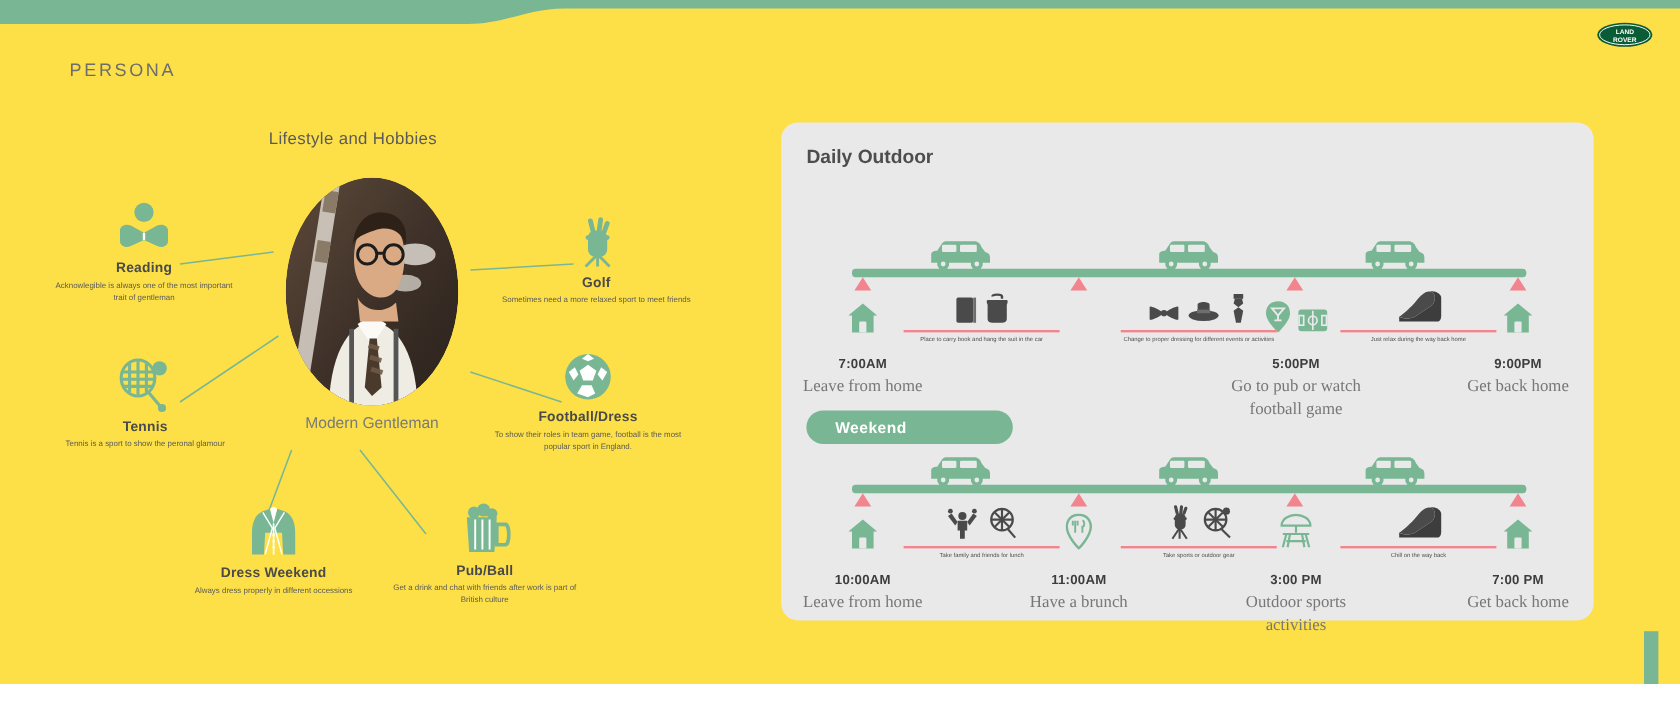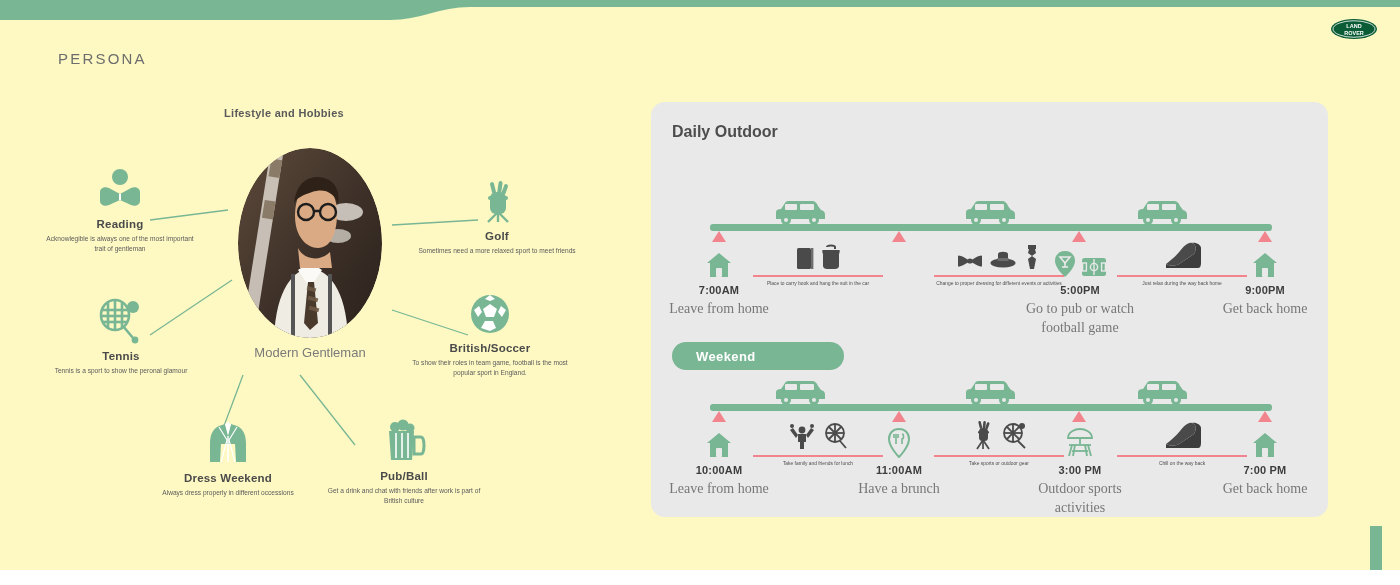--- a/index.html
+++ b/index.html
@@ -2,36 +2,36 @@
 <html><head>
 <meta charset="utf-8">
 <style>
   * { box-sizing: border-box; margin: 0; padding: 0; }
   html, body {
     width: 1400px; height: 585px;
     background: #ffffff;
     font-family: "Liberation Sans", sans-serif;
     overflow: hidden;
   }
-  .page { position: relative; width: 1400px; height: 570px; background:#fef9c3;padding-left:48px; }
+  .page { position: relative; width: 1400px; height: 570px; background:#fde047;padding-left:48px; }
 
   
   .banner { position:absolute; left:0; top:0; width:1400px; height:26px; }
   .logo { position:absolute; right:22px; top:18px; width:48px; height:22px; }
 
   
   .persona-label {
     position:absolute; left:58px; top:50px;
     font-size:15px; letter-spacing:2.2px; color:#6d6d6d; font-weight:400;
   }
 
   
   .lifestyle-title {
     position:absolute; left:224px; top:107px;
-    font-size:11px; font-weight:bold; color:#5a5a5a; letter-spacing:.3px;
+    font-size:14px; font-weight:normal; color:#5a5a5a; letter-spacing:.3px;
   }
   .hub { position:absolute; left:238px; top:148px; width:144px; height:190px; }
   .hub-photo {
     position:absolute; left:0; top:0; width:144px; height:190px;
     border-radius:50%; overflow:hidden;
   }
   .hub-caption {
     position:absolute; left:238px; top:345px; width:144px; text-align:center;
     font-size:13px; color:#7a7a7a;
   }
@@ -71,21 +71,21 @@
   #tl-weekend { top:378px; }
 
   .tl-bar { position:absolute; left:38px; top:26px; width:562px; height:7px;
             background:#79b694; border-radius:3px; }
   .car { position:absolute; top:1px; }
   .tri { position:absolute; top:33px; width:0; height:0;
          border-left:7px solid transparent; border-right:7px solid transparent;
          border-bottom:11px solid #f2848e; }
   .stop { position:absolute; top:46px; width:120px; text-align:center; }
   .stop .s-ic { height:34px; display:flex; align-items:flex-end; justify-content:center; }
-  .stop .s-t { font-size:11px; font-weight:bold; color:#3d3d3d; margin-top:6px; letter-spacing:.2px; }
+  .stop .s-t { font-size:11px; font-weight:bold; color:#3d3d3d; margin-top:20px; letter-spacing:.2px; }
   .stop .s-d { font-size:14px; color:#777; line-height:1.35; margin-top:4px;font-family:Liberation Serif, serif; }
 
   .seg { position:absolute; width:146px; text-align:center; }
   .seg .s-ic { height:30px; display:flex; align-items:flex-end; justify-content:center; gap:7px; }
   .seg .s-ln { height:1.6px; background:#f2848e; margin:5px 8px 0 8px; }
   .seg .s-cap { font-size:4.9px; color:#4e4e4e; line-height:1.65; margin-top:3px; padding:0 6px; }
 
   .corner-bar { position:absolute; right:18px; bottom:0; width:12px; height:44px; background:#79b694; }
 </style>
 </head>
@@ -215,21 +215,21 @@
     <svg class="ic" width="44" height="44" viewBox="0 0 44 44">
       <circle cx="22" cy="22" r="19" fill="#79b694"></circle>
       <g fill="#ffffff">
         <polygon points="22,12 29,17 26,25 18,25 15,17"></polygon>
         <polygon points="22,3 27,7 22,9 17,7"></polygon>
         <polygon points="6,18 11,14 14,20 10,25"></polygon>
         <polygon points="38,18 33,14 30,20 34,25"></polygon>
         <polygon points="13,36 17,29 25,29 28,36 22,39"></polygon>
       </g>
     </svg>
-    <div class="nm">British/Soccer</div>
+    <div class="nm">Football/Dress</div>
     <div class="ds">To show their roles in team game, football is the most popular sport in England.</div>
   </div>
 
   <div class="node" id="node-dress">
     <svg class="ic" width="46" height="46" viewBox="0 0 46 46">
       <path d="M14,6 L20,4 L23,14 L26,4 L32,6 C39,9 41,16 41,24 L41,42 L31,42 L30,24 L16,24 L15,42 L5,42 L5,24 C5,16 7,9 14,6 Z" fill="#79b694"></path>
       <path d="M20,4 L23,16 L26,4 L23,2 Z" fill="#ffffff"></path>
       <path d="M23,16 L23,42" stroke="#ffffff" stroke-width="1.4"></path>
       <path d="M14,7 L22,20 L16,42" fill="none" stroke="#ffffff" stroke-width="1.2"></path>
       <path d="M32,7 L24,20 L30,42" fill="none" stroke="#ffffff" stroke-width="1.2"></path>

